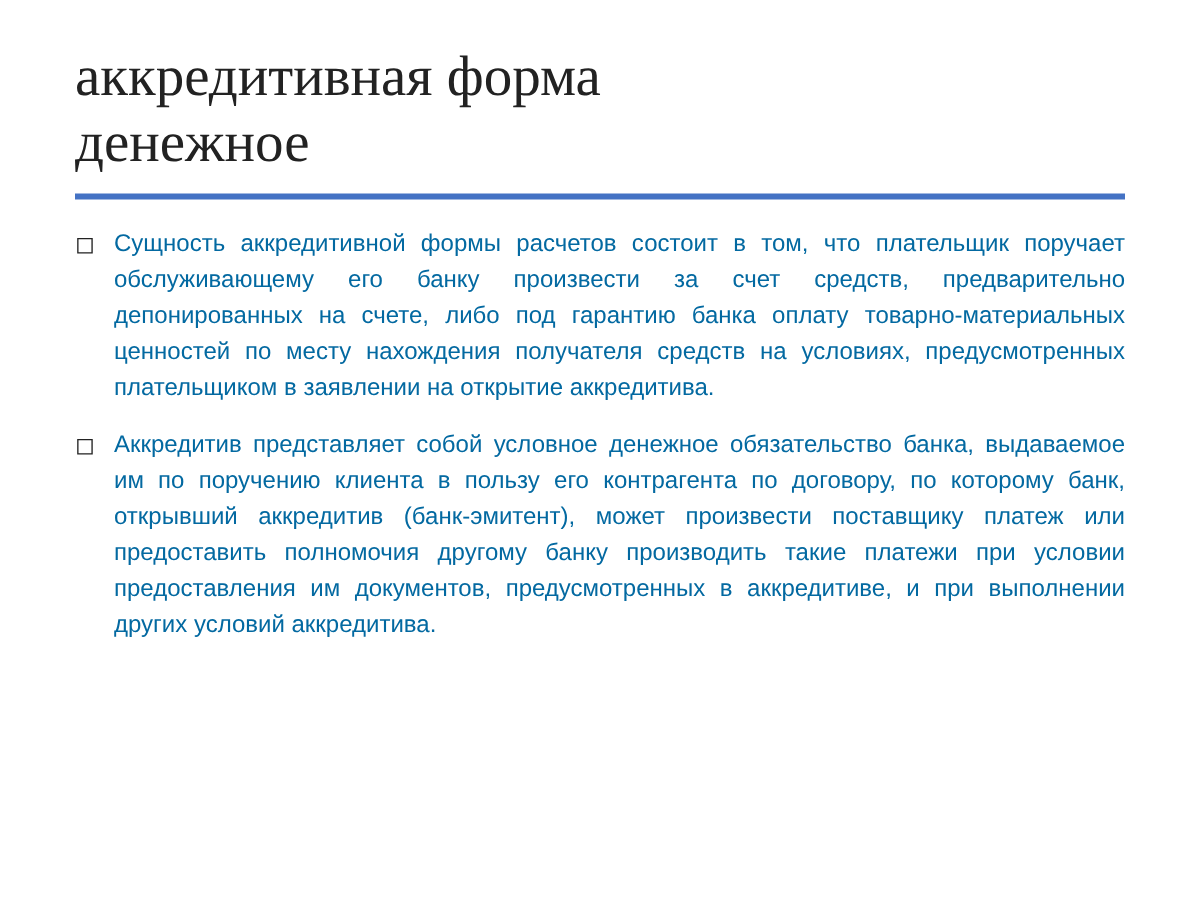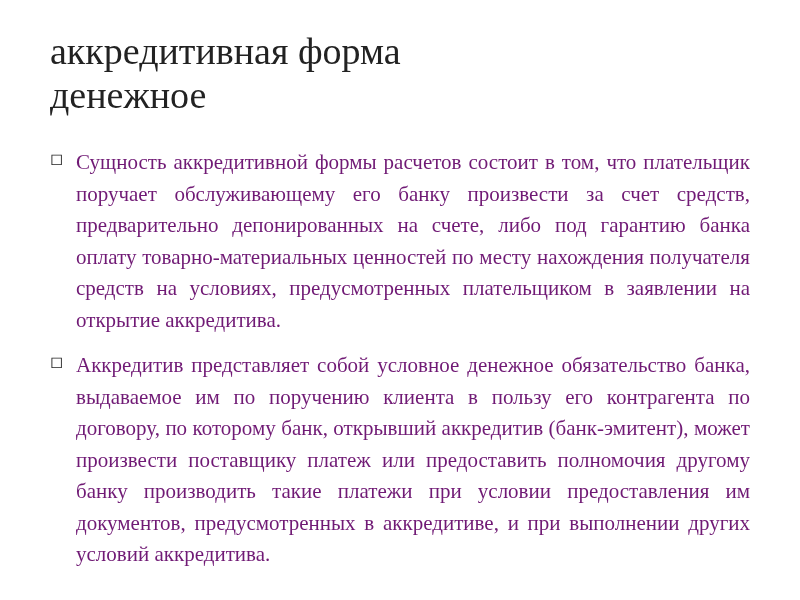--- a/index.html
+++ b/index.html
@@ -62,25 +62,25 @@
 
     .bullet-marker {
       min-width: 18px;
       margin-right: 8px;
       margin-top: 2px;
       font-size: 16px;
       color: #222222;
     }
 
     .bullet-text {
-      font-size: 21px;
-      color: #701a75;
+      font-size: 16px;
+      color: #0369a1;
       line-height: 1.5;
       text-align: justify;
-      font-family: Liberation Serif, serif;
+      font-family: Liberation Sans, sans-serif;
     }
   </style>
 </head>
 <body>
 
 <div class="slide-container">
 
   <div class="title-section">
     <h1 class="title-text">
       <span>аккредитивная форма</span><br>

